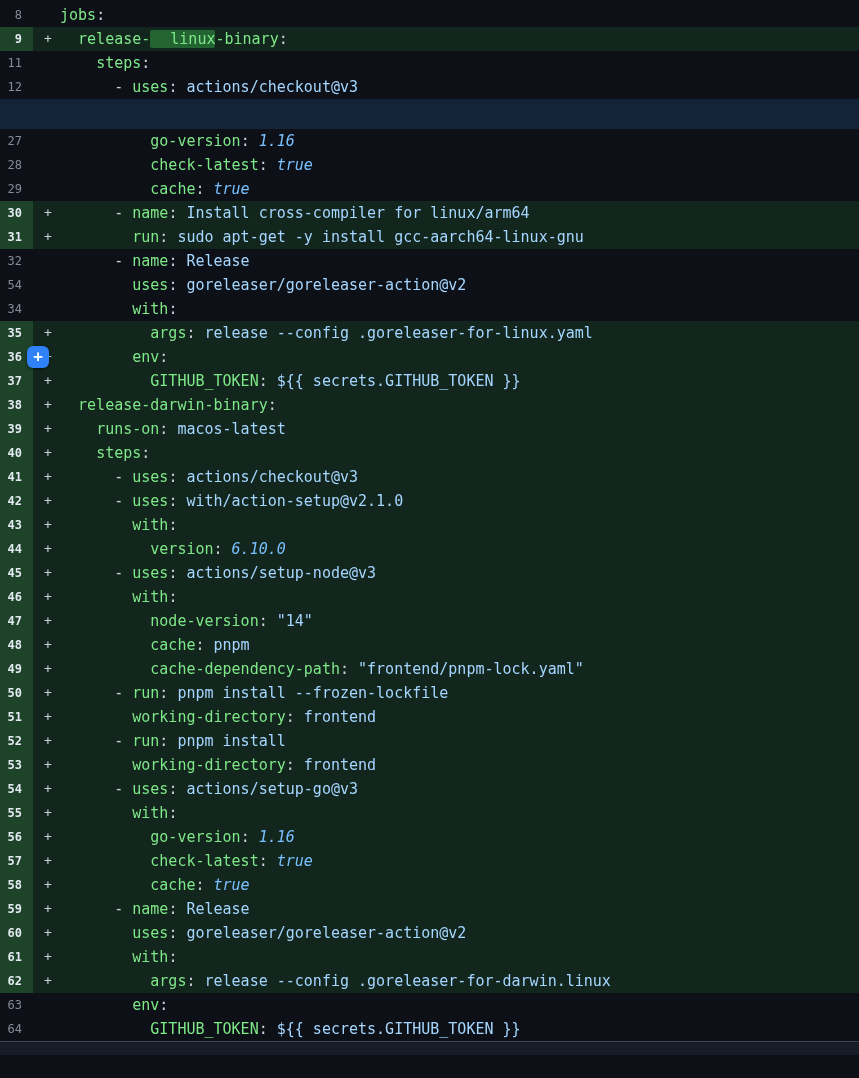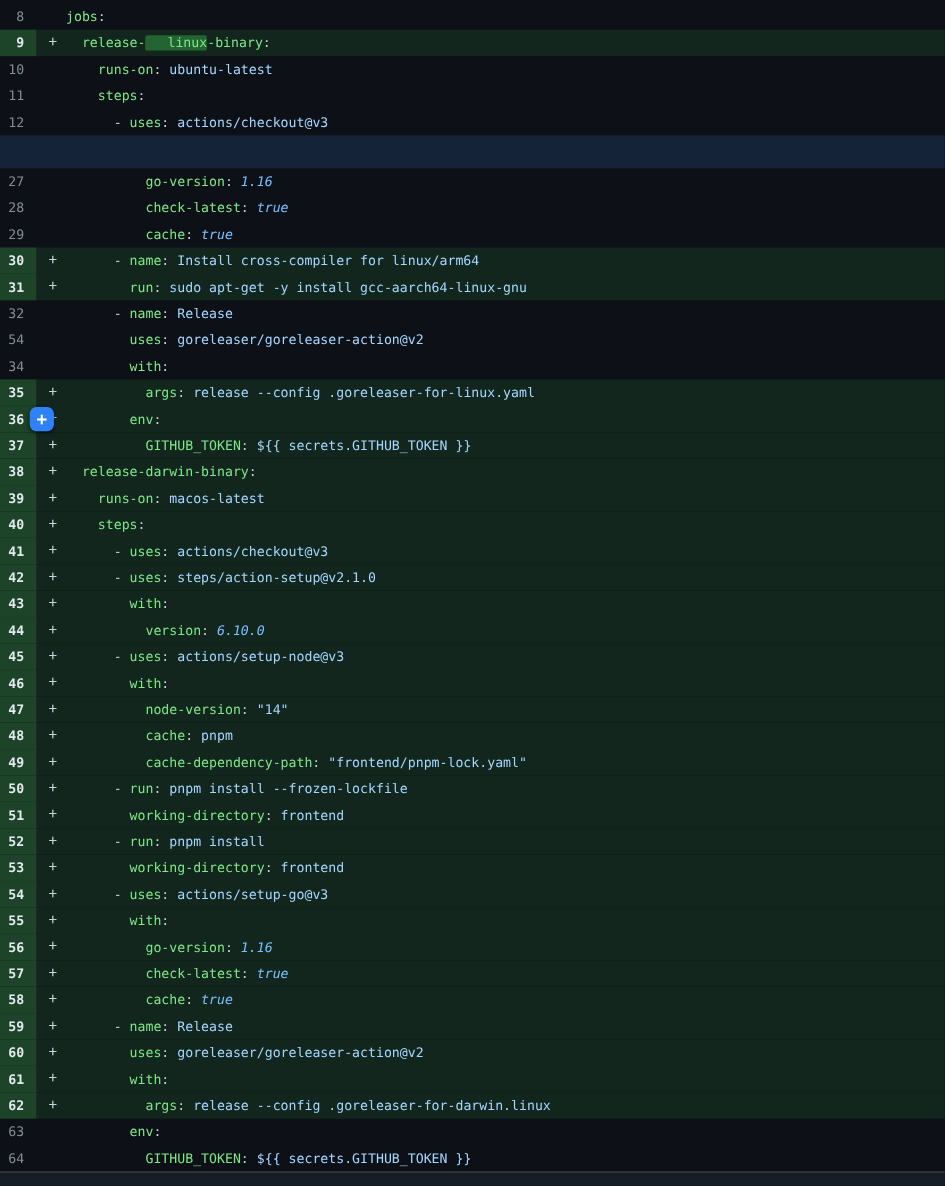--- a/index.html
+++ b/index.html
@@ -12,21 +12,21 @@
   .row { display:flex; height:24px; line-height:24px; position:relative; }
   .row .gutter {
     flex:0 0 33px; width:33px; box-sizing:border-box;
     text-align:right; padding-right:11px;
     color:#848d97; font-size:12px; cursor:pointer; user-select:none;
   }
   .row .marker {
     flex:0 0 27px; width:27px; box-sizing:border-box; padding-left:11px;
     color:#c9d1d9; font-size:13px;
   }
-  .row .code { flex:1; white-space:pre; font-size:12px; }
+  .row .code { flex:1; white-space:pre; font-size:15px; }
   .row.added { background:#12261e; }
   .row.added .gutter { background:#1d4328; color:#e2e9f0; font-weight:700; }
   .seg.key   { color:#7ee787; }
   .seg.plain { color:#c9d1d9; }
   .seg.str   { color:#a5d6ff; }
   .seg.num   { color:#79c0ff;font-style:italic; }
   .seg.hl    { background:rgba(63,185,80,0.42); border-radius:2px;padding-left:20px; }
   .expander  { height:30px; background:#142338; cursor:pointer; }
   .add-comment {
     position:absolute; left:27px; top:1px; width:22px; height:22px;
@@ -51,25 +51,20 @@
         <span class="gutter">8</span>
         <span class="marker"></span>
         <span class="code"><span class="seg key">jobs</span><span class="seg plain">:</span></span>
       </div>
       <div class="row added">
         <span class="gutter">9</span>
         <span class="marker">+</span>
         <span class="code"><span class="seg plain">  </span><span class="seg key">release-</span><span class="seg key hl">linux</span><span class="seg key">-binary</span><span class="seg plain">:</span></span>
       </div>
       <div class="row context">
-        <span class="gutter">10</span>
-        <span class="marker"></span>
-        <span class="code"><span class="seg plain">    </span><span class="seg key">runs-on</span><span class="seg plain">:</span><span class="seg str"> ubuntu-latest</span></span>
-      </div>
-      <div class="row context">
         <span class="gutter">11</span>
         <span class="marker"></span>
         <span class="code"><span class="seg plain">    </span><span class="seg key">steps</span><span class="seg plain">:</span></span>
       </div>
       <div class="row context">
         <span class="gutter">12</span>
         <span class="marker"></span>
         <span class="code"><span class="seg plain">      - </span><span class="seg key">uses</span><span class="seg plain">:</span><span class="seg str"> actions/checkout@v3</span></span>
       </div>
       <div class="expander"></div>
@@ -145,21 +140,21 @@
         <span class="code"><span class="seg plain">    </span><span class="seg key">steps</span><span class="seg plain">:</span></span>
       </div>
       <div class="row added">
         <span class="gutter">41</span>
         <span class="marker">+</span>
         <span class="code"><span class="seg plain">      - </span><span class="seg key">uses</span><span class="seg plain">:</span><span class="seg str"> actions/checkout@v3</span></span>
       </div>
       <div class="row added">
         <span class="gutter">42</span>
         <span class="marker">+</span>
-        <span class="code"><span class="seg plain">      - </span><span class="seg key">uses</span><span class="seg plain">:</span><span class="seg str"> steps/action-setup@v2.1.0</span></span>
+        <span class="code"><span class="seg plain">      - </span><span class="seg key">uses</span><span class="seg plain">:</span><span class="seg str"> with/action-setup@v2.1.0</span></span>
       </div>
       <div class="row added">
         <span class="gutter">43</span>
         <span class="marker">+</span>
         <span class="code"><span class="seg plain">        </span><span class="seg key">with</span><span class="seg plain">:</span></span>
       </div>
       <div class="row added">
         <span class="gutter">44</span>
         <span class="marker">+</span>
         <span class="code"><span class="seg plain">          </span><span class="seg key">version</span><span class="seg plain">:</span><span class="seg num"> 6.10.0</span></span>

